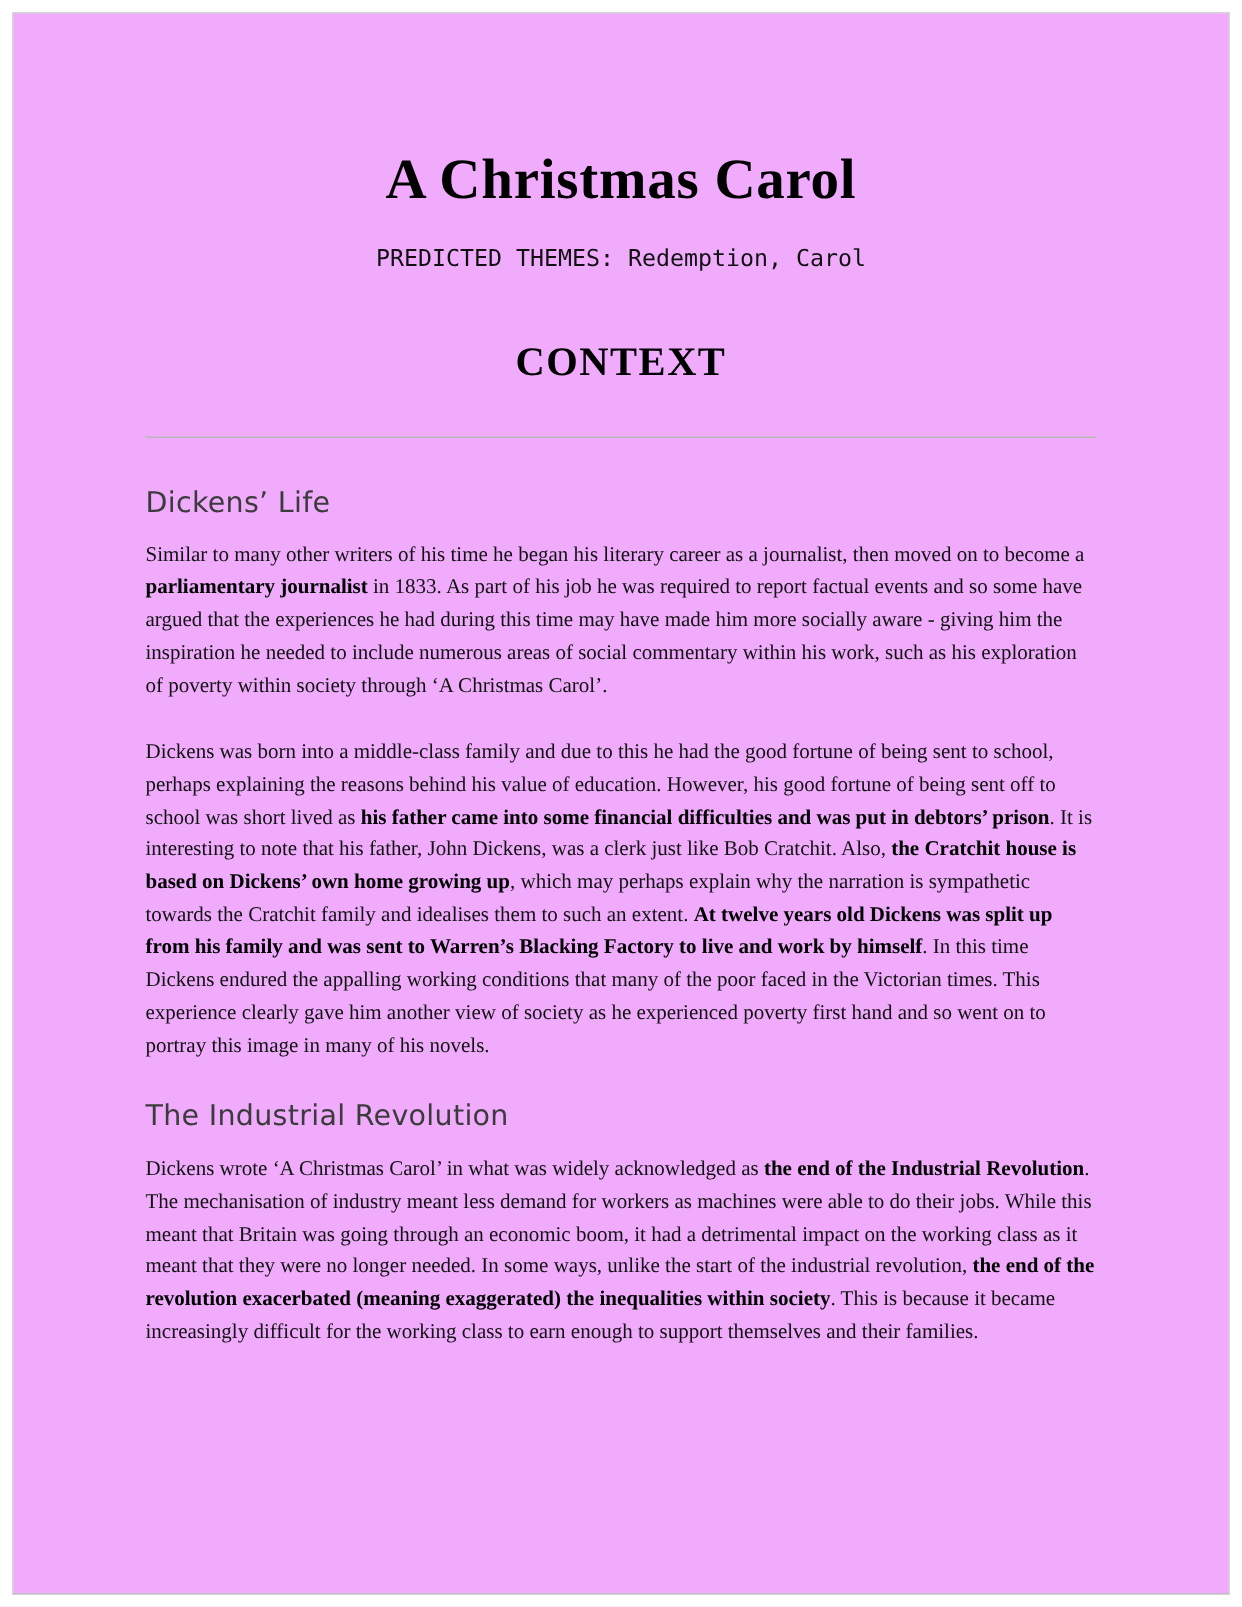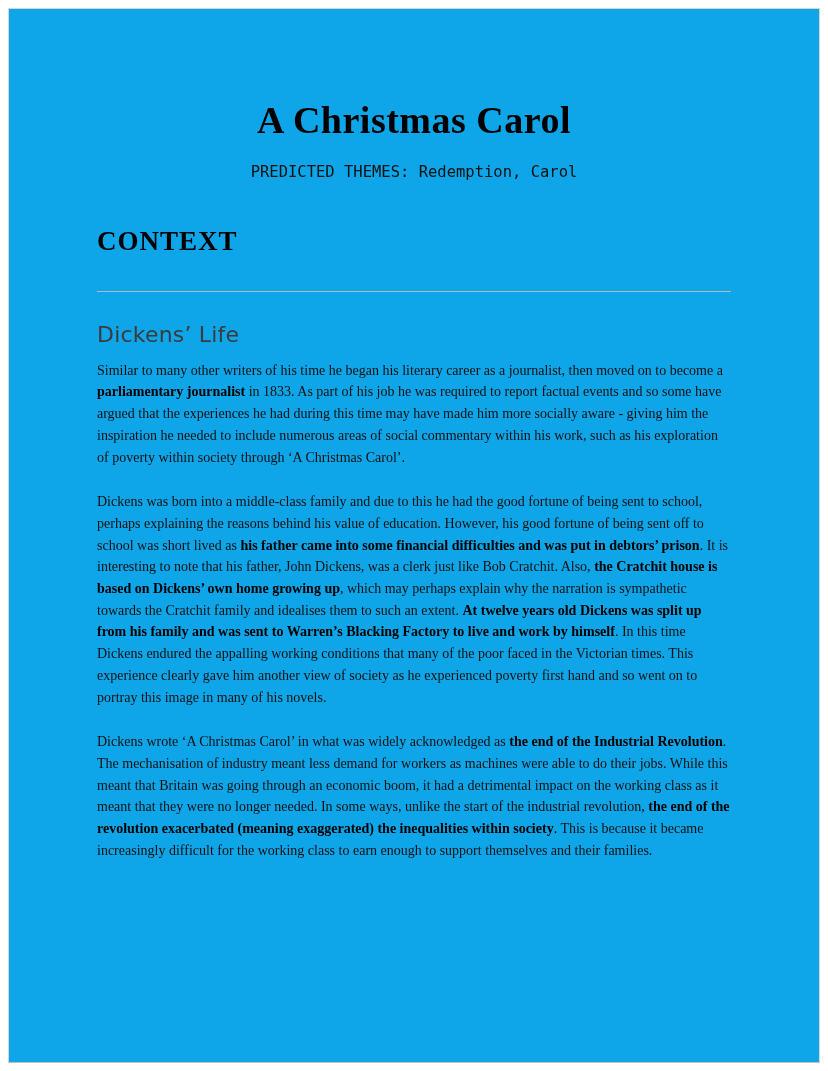--- a/index.html
+++ b/index.html
@@ -18,21 +18,21 @@
   .page {
     position: absolute;
     left: 8px;
     top: 8px;
     right: 8px;
     bottom: 8px;
     border: 1px solid #d6d6d6;
     border-bottom-color: #c2c2c2;
     box-sizing: border-box;
     padding: 90px 88px 40px 88px;
-    background: #0ea5e9;
+    background: #f0abfc;
   }
   .doc-title {
     margin: 0 0 18px 0;
     text-align: center;
     font-family: "Liberation Serif", serif;
     font-weight: 700;
     font-size: 38px;
     line-height: 1.15;
     color: #000000;
     letter-spacing: 0.5px;
@@ -40,38 +40,39 @@
   .doc-subtitle {
     margin: 0 0 42px 0;
     text-align: center;
     font-family: "DejaVu Sans Mono", "Liberation Mono", monospace;
     font-size: 15.5px;
     line-height: 22px;
     color: #111111;
   }
   .context-heading {
     margin: 0 0 34px 0;
+    text-align: center;
     font-family: "Liberation Serif", serif;
     font-weight: 700;
     font-size: 27px;
     line-height: 32px;
     letter-spacing: 1px;
     color: #000000;
   }
   .divider {
     border: none;
     border-top: 1px solid #b9b9b9;
     margin: 0 0 30px 0;
     height: 0;
   }
   .section-heading {
     margin: 30px 0 12px 0;
     font-family: "DejaVu Sans", "Liberation Sans", sans-serif;
     font-weight: 400;
-    font-size: 22px;
+    font-size: 19px;
     line-height: 26px;
     color: #3b3b3b;
     letter-spacing: 0.2px;
   }
   .section-heading:first-child {
     margin-top: 0;
   }
   .body-para {
     margin: 0 0 23px 0;
     font-family: "Liberation Serif", serif;
@@ -98,17 +99,18 @@
 
     <hr class="divider">
 
     <section>
       <h3 class="section-heading">Dickens’ Life</h3>
       <p class="body-para"><span>Similar to many other writers of his time he began his literary career as a journalist, then moved on to become a </span><strong>parliamentary journalist</strong><span> in 1833. As part of his job he was required to report factual events and so some have argued that the experiences he had during this time may have made him more socially aware - giving him the inspiration he needed to include numerous areas of social commentary within his work, such as his exploration of poverty within society through ‘A Christmas Carol’.</span></p>
       <p class="body-para"><span>Dickens was born into a middle-class family and due to this he had the good fortune of being sent to school, perhaps explaining the reasons behind his value of education. However, his good fortune of being sent off to school was short lived as </span><strong>his father came into some financial difficulties and was put in debtors’ prison</strong><span>. It is interesting to note that his father, John Dickens, was a clerk just like Bob Cratchit. Also, </span><strong>the Cratchit house is based on Dickens’ own home growing up</strong><span>, which may perhaps explain why the narration is sympathetic towards the Cratchit family and idealises them to such an extent. </span><strong>At twelve years old Dickens was split up from his family and was sent to Warren’s Blacking Factory to live and work by himself</strong><span>. In this time Dickens endured the appalling working conditions that many of the poor faced in the Victorian times. This experience clearly gave him another view of society as he experienced poverty first hand and so went on to portray this image in many of his novels.</span></p>
     </section>
 
     <section>
+      <h3 class="section-heading">The Industrial Revolution</h3>
       <p class="body-para"><span>Dickens wrote ‘A Christmas Carol’ in what was widely acknowledged as </span><strong>the end of the Industrial Revolution</strong><span>. The mechanisation of industry meant less demand for workers as machines were able to do their jobs. While this meant that Britain was going through an economic boom, it had a detrimental impact on the working class as it meant that they were no longer needed. In some ways, unlike the start of the industrial revolution, </span><strong>the end of the revolution exacerbated (meaning exaggerated) the inequalities within society</strong><span>. This is because it became increasingly difficult for the working class to earn enough to support themselves and their families.</span></p>
     </section>
 
   </div>
 </div>
 
 </body></html>

